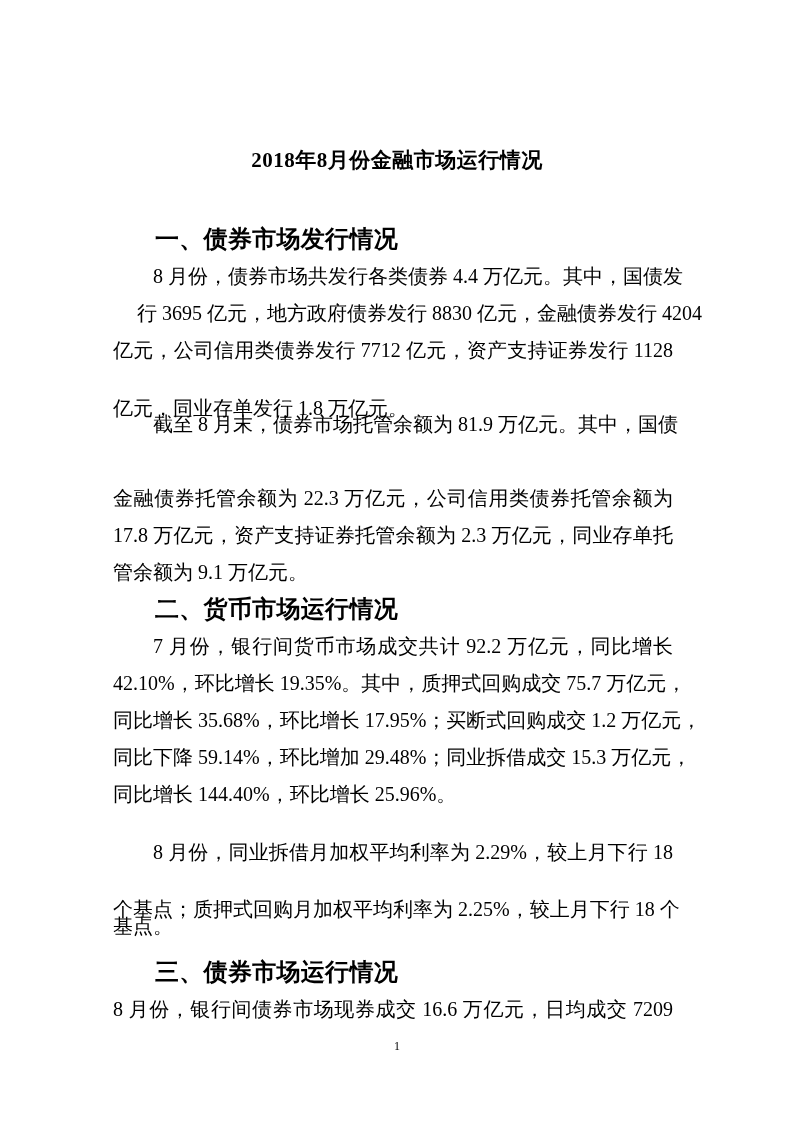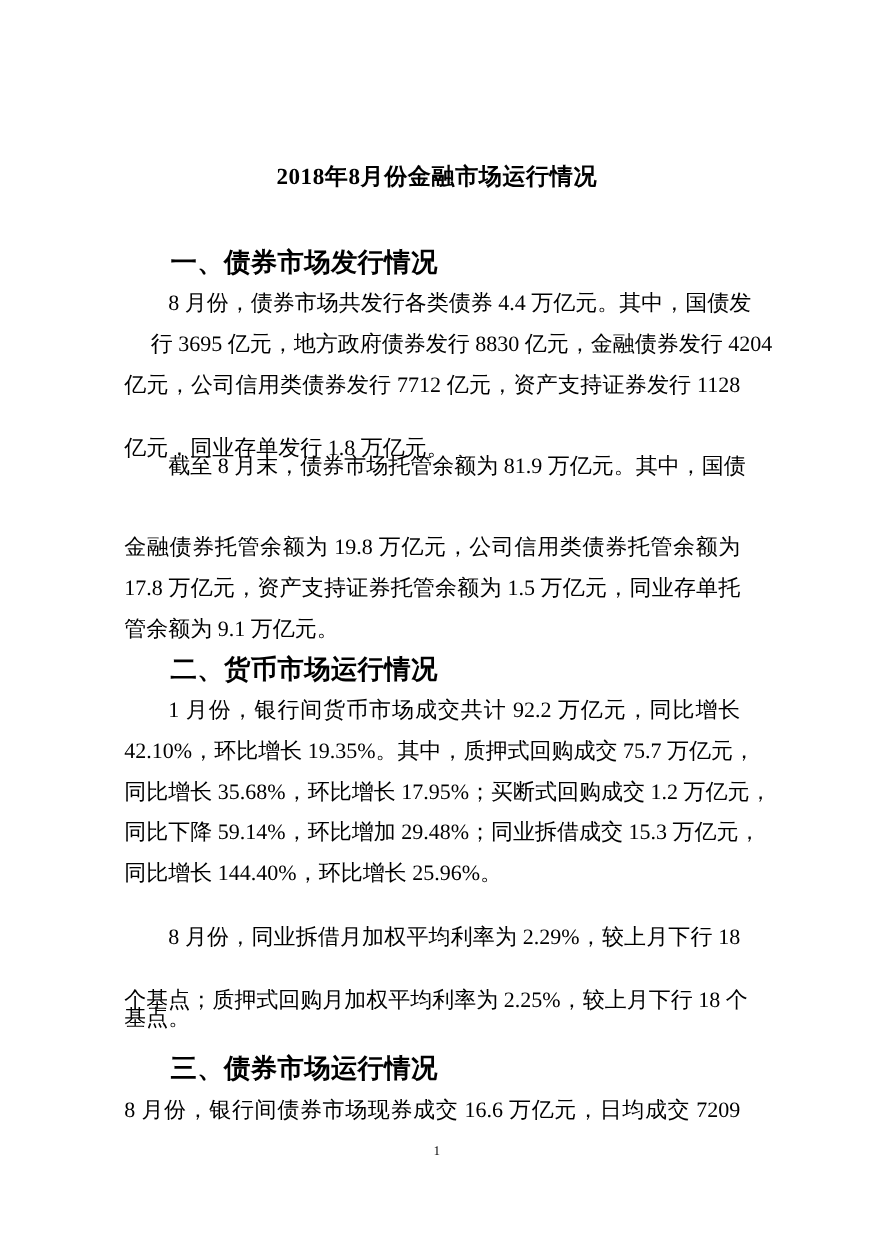--- a/index.html
+++ b/index.html
@@ -76,27 +76,27 @@
   <div class="title">2018年8月份金融市场运行情况</div>
 
   <div class="heading" style="top:225px;">一、债券市场发行情况</div>
 
   <div class="line indent" style="top:262px;">8 月份，债券市场共发行各类债券 4.4 万亿元。其中，国债发</div>
   <div class="line" style="top:299px;margin-left:24px;">行 3695 亿元，地方政府债券发行 8830 亿元，金融债券发行 4204</div>
   <div class="line" style="top:336px;">亿元，公司信用类债券发行 7712 亿元，资产支持证券发行 1128</div>
   <div class="line last" style="top:394px;">亿元，同业存单发行 1.8 万亿元。</div>
 
   <div class="line indent" style="top:410px;">截至 8 月末，债券市场托管余额为 81.9 万亿元。其中，国债</div>
-  <div class="line" style="top:484px;">金融债券托管余额为  19.8  万亿元，公司信用类债券托管余额为</div>
-  <div class="line" style="top:521px;">17.8 万亿元，资产支持证券托管余额为 1.5 万亿元，同业存单托</div>
+  <div class="line" style="top:484px;">金融债券托管余额为  22.3  万亿元，公司信用类债券托管余额为</div>
+  <div class="line" style="top:521px;">17.8 万亿元，资产支持证券托管余额为 2.3 万亿元，同业存单托</div>
   <div class="line last" style="top:558px;">管余额为 9.1 万亿元。</div>
 
   <div class="heading" style="top:595px;">二、货币市场运行情况</div>
 
-  <div class="line indent" style="top:632px;">1  月份，银行间货币市场成交共计  92.2  万亿元，同比增长</div>
+  <div class="line indent" style="top:632px;">7  月份，银行间货币市场成交共计  92.2  万亿元，同比增长</div>
   <div class="line" style="top:669px;">42.10%，环比增长 19.35%。其中，质押式回购成交 75.7 万亿元，</div>
   <div class="line" style="top:706px;">同比增长 35.68%，环比增长 17.95%；买断式回购成交 1.2 万亿元，</div>
   <div class="line" style="top:743px;">同比下降 59.14%，环比增加 29.48%；同业拆借成交 15.3 万亿元，</div>
   <div class="line last" style="top:780px;">同比增长 144.40%，环比增长 25.96%。</div>
 
   <div class="line indent" style="top:838px;">8 月份，同业拆借月加权平均利率为 2.29%，较上月下行 18</div>
   <div class="line" style="top:875px;margin-top:20px;">个基点；质押式回购月加权平均利率为 2.25%，较上月下行 18 个</div>
   <div class="line last" style="top:912px;">基点。</div>
 
   <div class="heading" style="top:958px;">三、债券市场运行情况</div>

